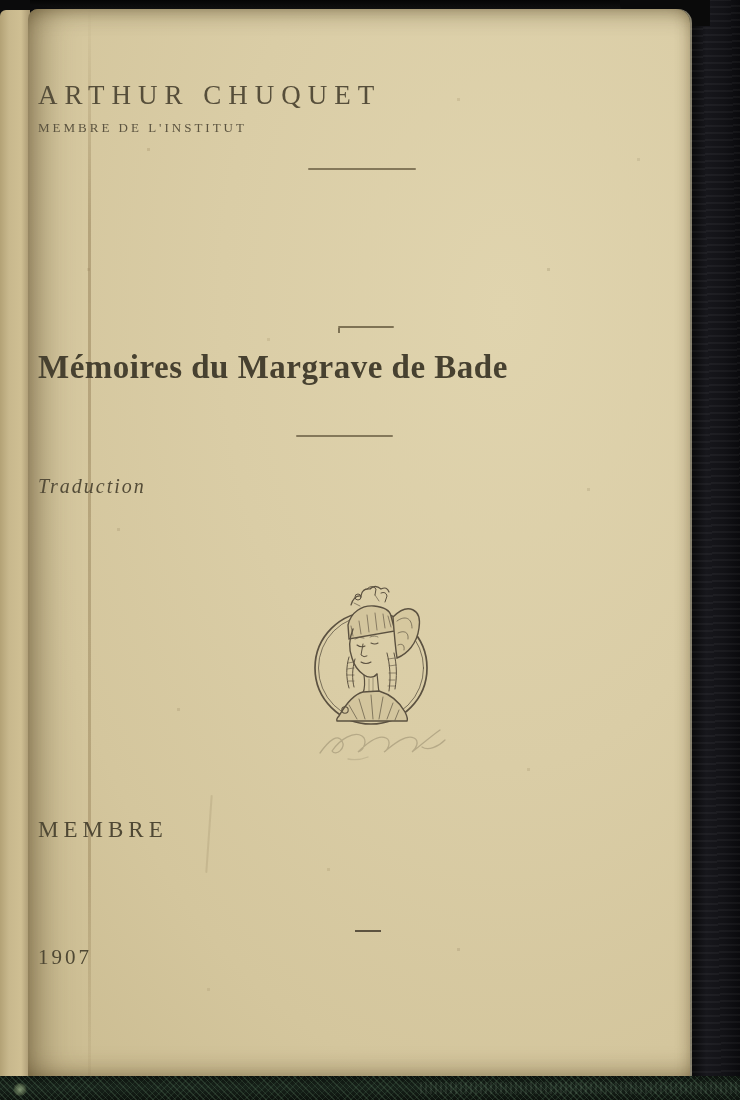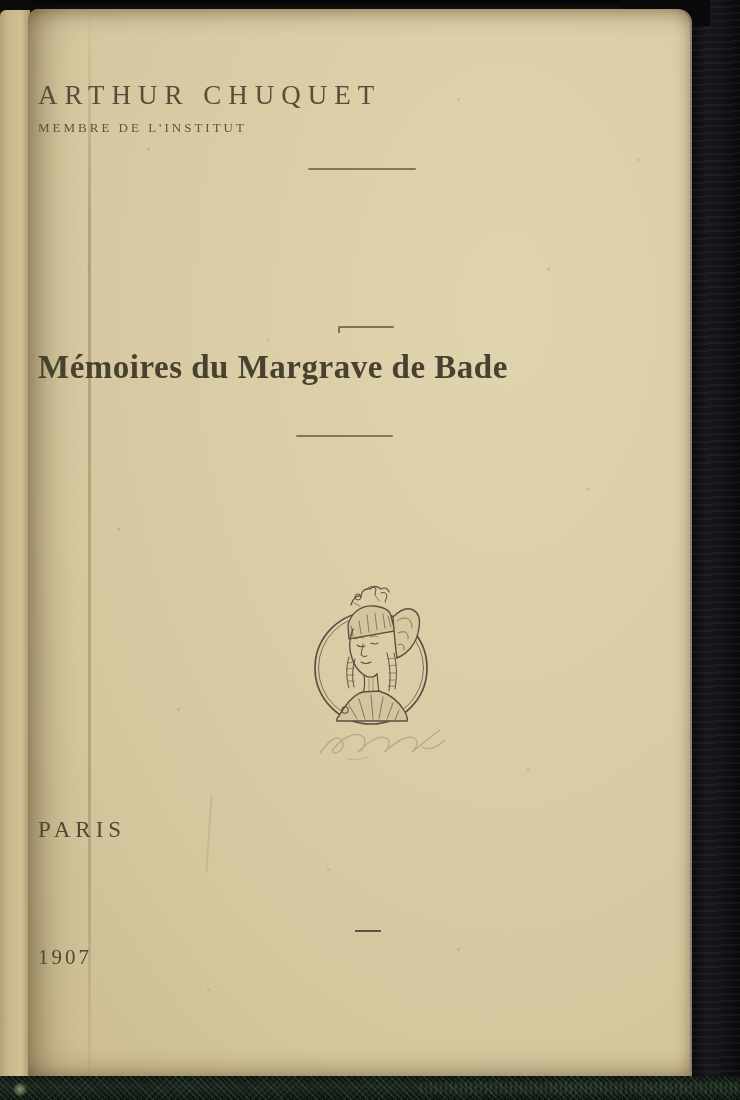--- a/index.html
+++ b/index.html
@@ -121,20 +121,21 @@
   <div class="content">
     <div class="line author">ARTHUR CHUQUET</div>
     <div class="line membre">MEMBRE DE L'INSTITUT</div>
     <div class="rule rule1"></div>
 
     <div class="rule rule2"></div>
 
     <div class="line subtitle">Mémoires du Margrave de Bade</div>
     <div class="rule rule3"></div>
 
+    <div class="line trad">Traduction</div>
 
     <svg class="medallion" viewBox="0 0 160 170" fill="none" stroke="#5b5140" stroke-linecap="round">
       <circle cx="80" cy="95" r="56" stroke-width="1.7"></circle>
       <circle cx="80" cy="95" r="52.5" stroke-width="0.9" opacity="0.85"></circle>
 
       <path d="M57,52 C60,39 71,32 83,33 C93,34 99,38 100,43 L104,58 L58,66 Z" stroke-width="1.4" fill="#d3c59d"></path>
       <path d="M62,63 L60,53 M70,61 L68,48 M78,59 L76,42 M86,57 L84,40 M94,55 L92,41 M100,54 L97,43" stroke-width="0.8" opacity="0.8"></path>
 
       <path d="M60,32 q3,-10 10,-9 q1,-8 9,-7 q5,-5 11,0 q6,-3 8,3" stroke-width="1.2"></path>
       <circle cx="67" cy="24" r="3" stroke-width="1"></circle>
@@ -163,21 +164,21 @@
       <path d="M58,132 L66,146 M68,126 L74,146 M80,122 L82,146 M92,124 L88,146 M102,130 L96,146 M108,137 L104,147" stroke-width="0.8" opacity="0.85"></path>
       <circle cx="54" cy="137" r="3.2" stroke-width="1.1"></circle>
     </svg>
 
     <svg class="inscription" viewBox="0 0 140 56" fill="none" stroke="rgba(105,95,72,0.38)" stroke-width="1.3" stroke-linecap="round">
       <path d="M8,38 C18,24 26,19 30,26 C34,33 24,42 20,36 C28,24 42,16 50,21 C56,25 52,35 46,37 C54,29 66,19 74,23 C80,26 76,35 72,37 C82,29 94,19 102,23 C108,26 104,34 100,37 C108,31 118,22 128,15"></path>
       <path d="M110,32 C116,36 126,32 133,25"></path>
       <path d="M36,44 q10,2 20,-2" opacity="0.6"></path>
     </svg>
 
-    <div class="line city">PARIS</div>
+    <div class="line city">MEMBRE</div>
 
 
 
     <div class="dash"></div>
     <div class="line year">1907</div>
   </div>
 </div>
 
 <div class="cloth-bottom">
   <div class="cloth-highlight"></div>

